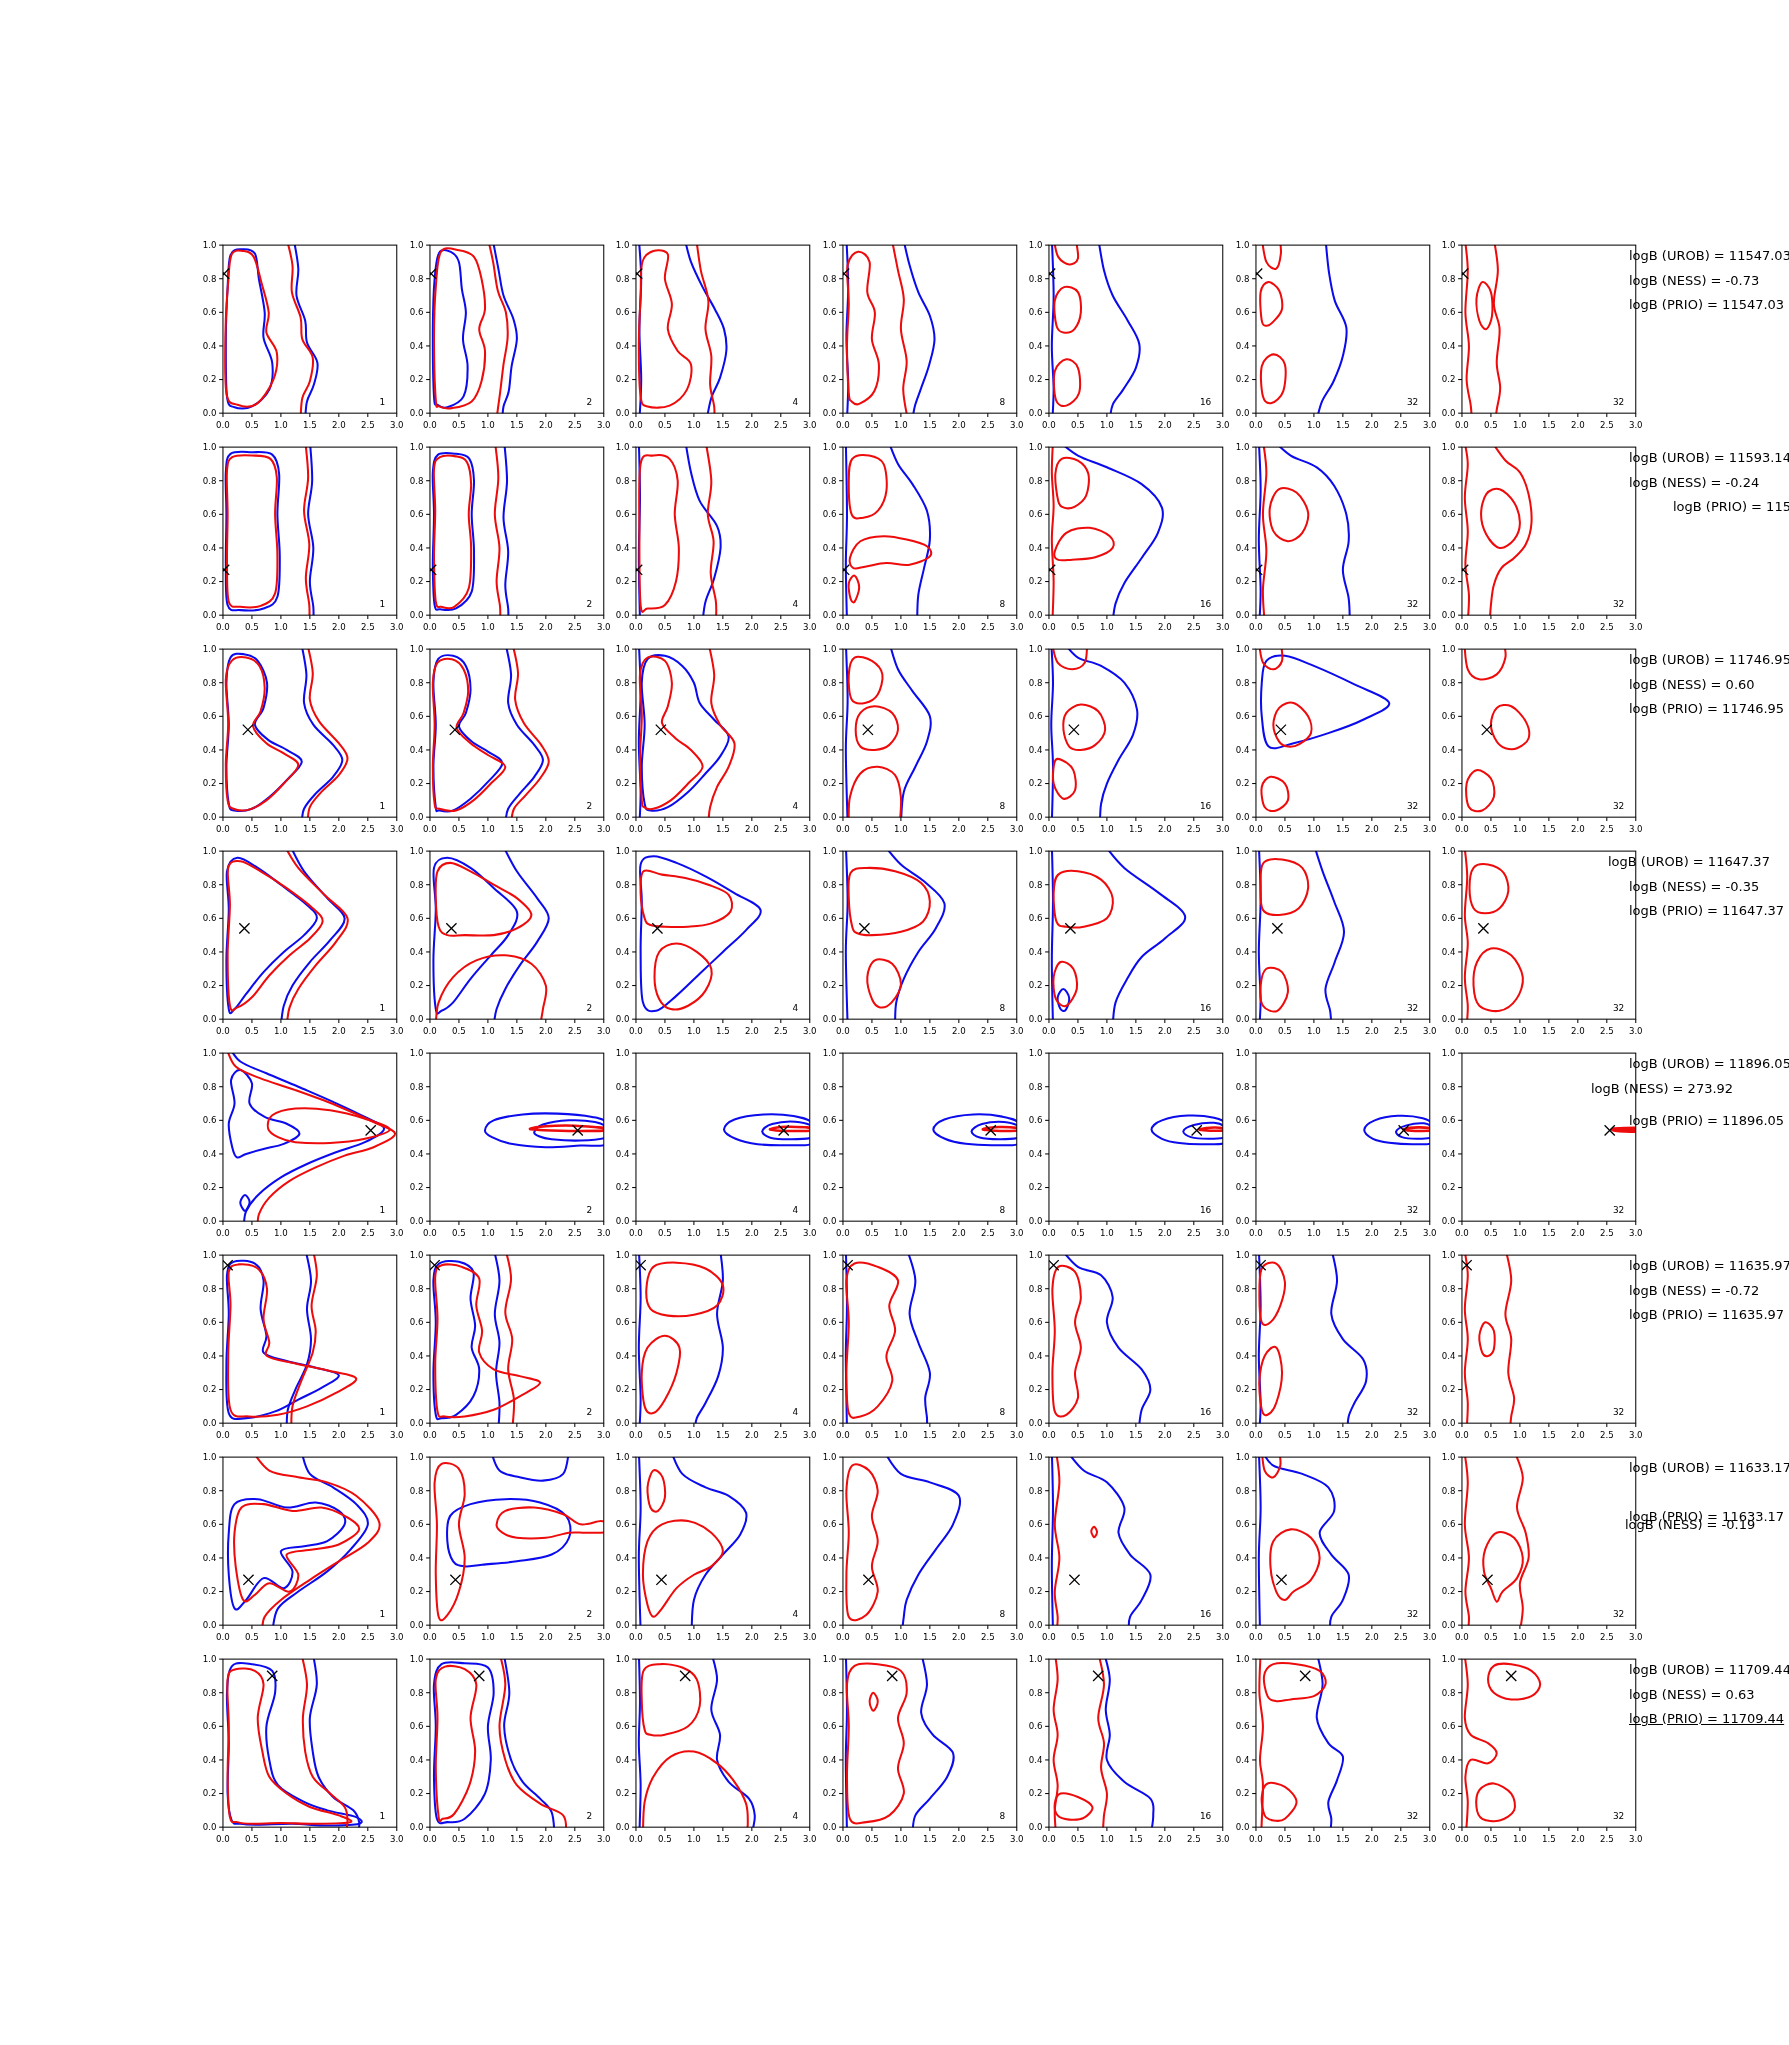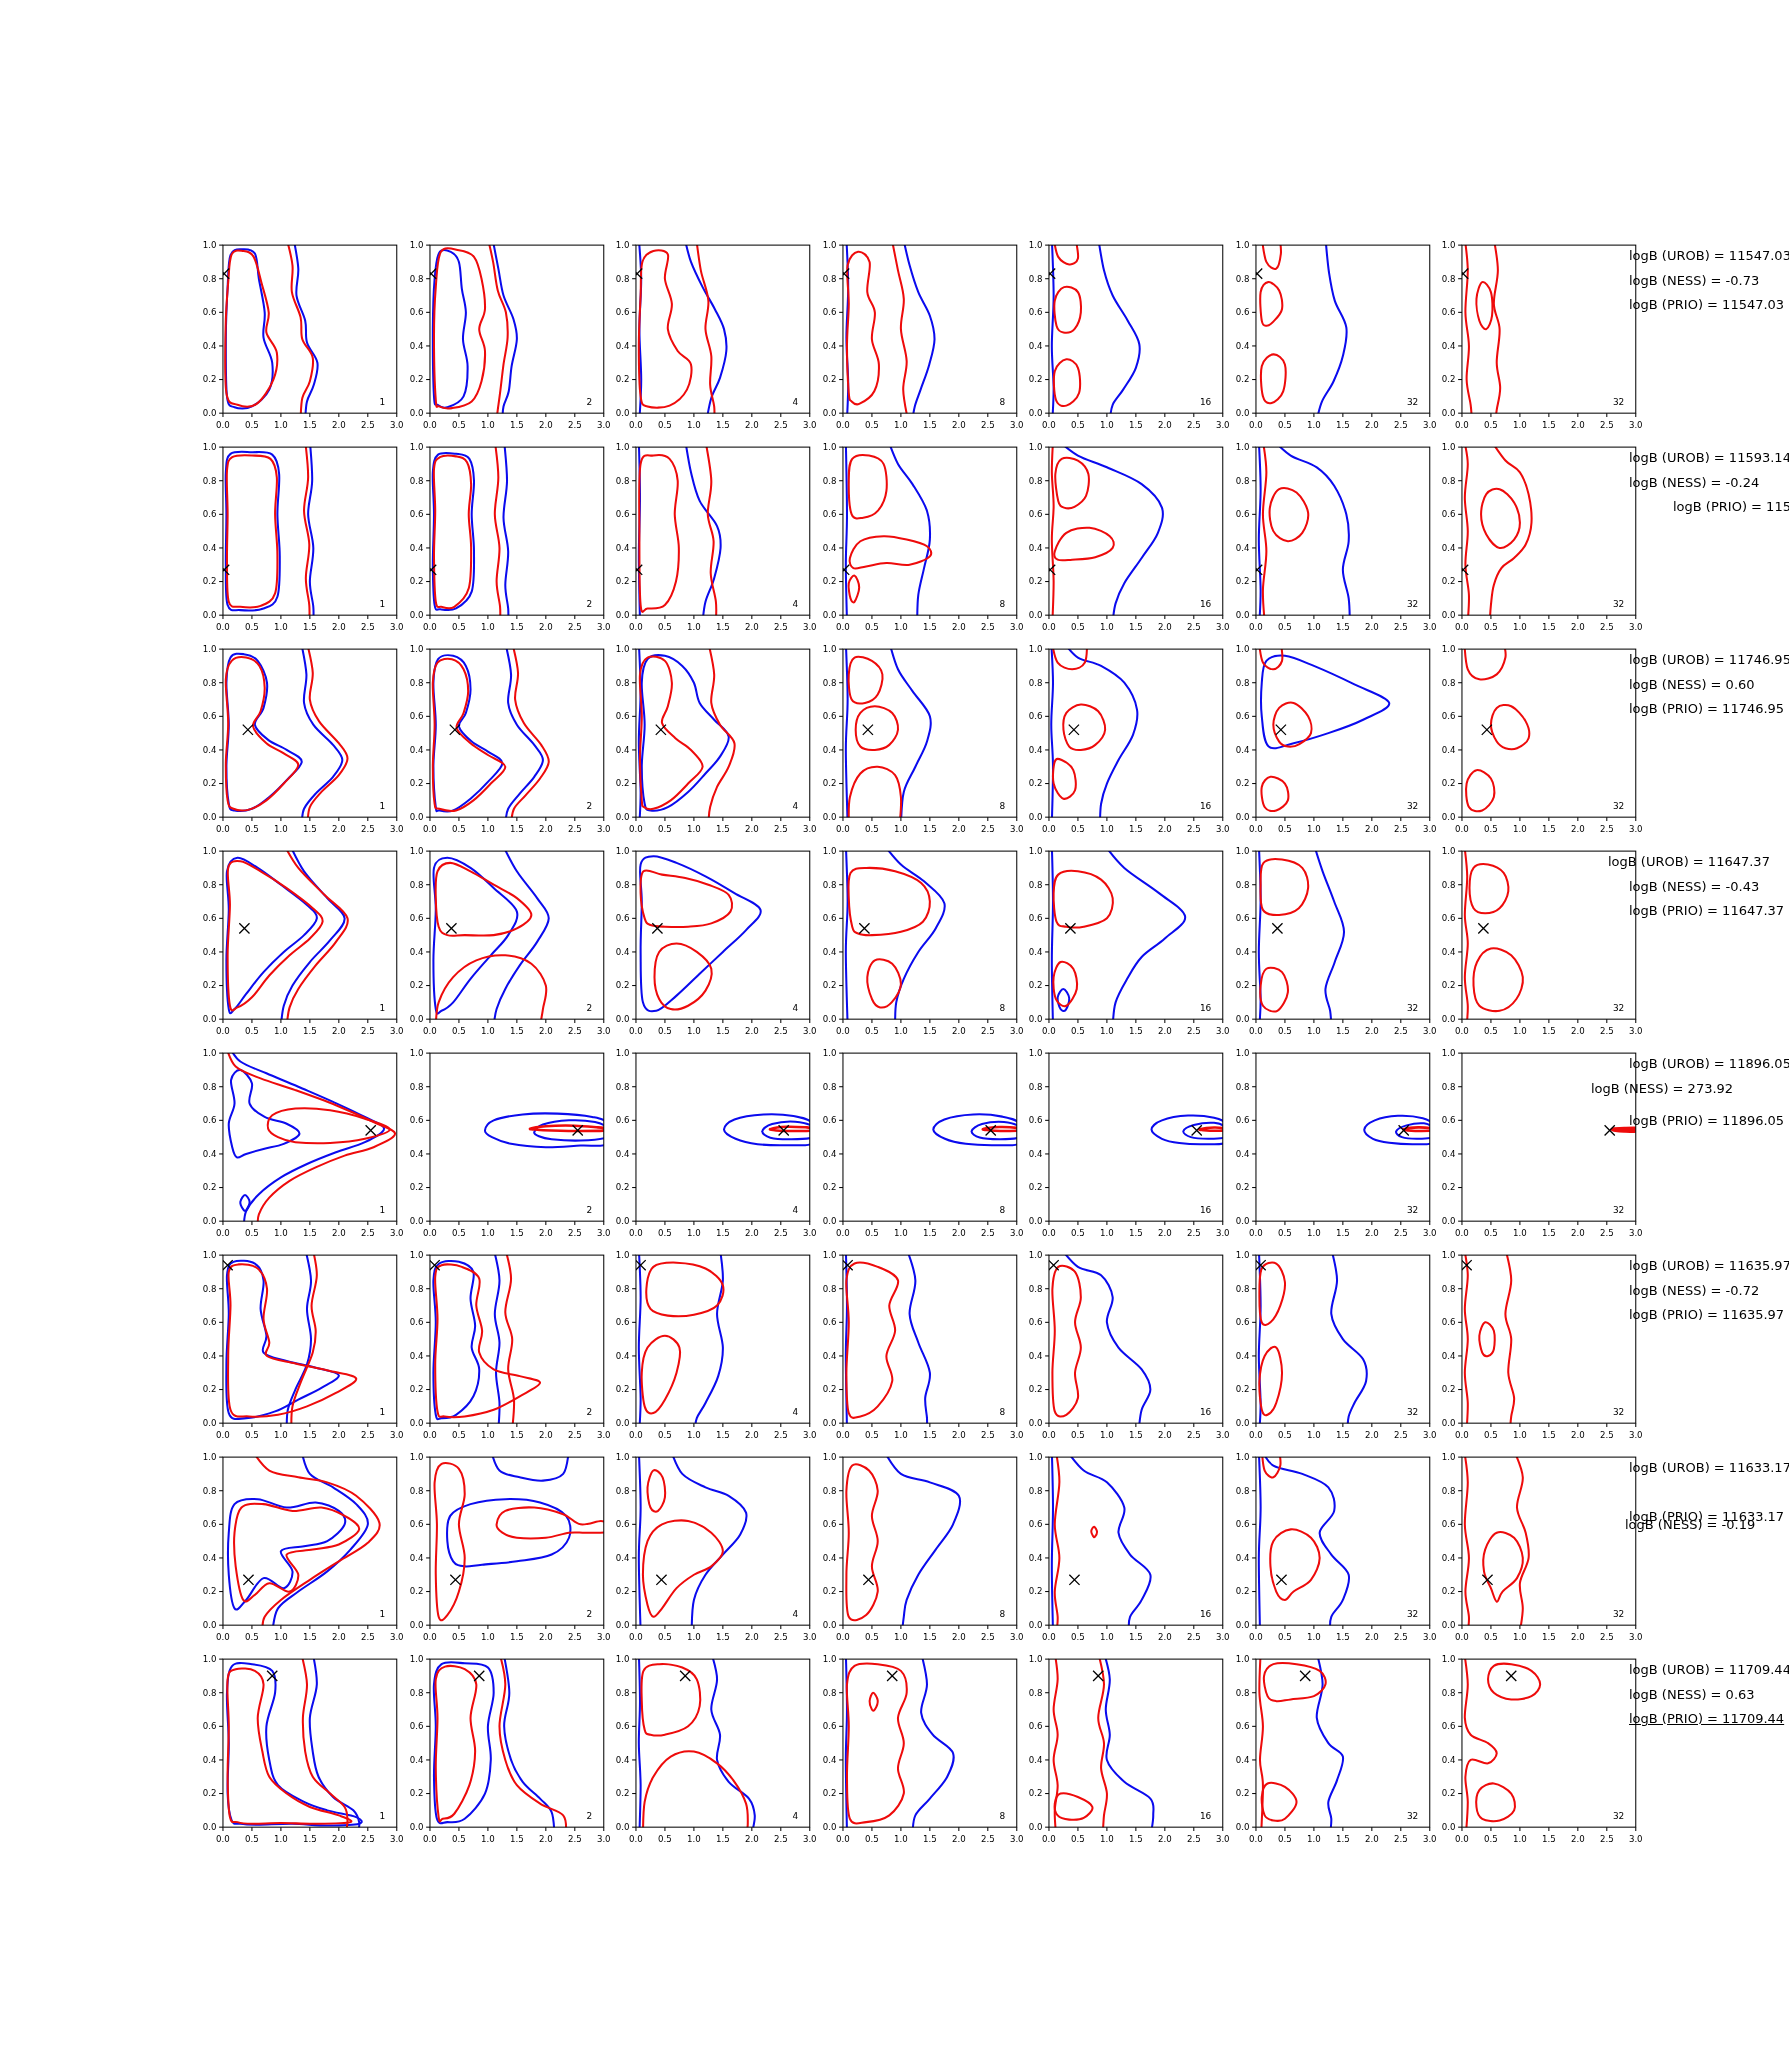--- a/index.html
+++ b/index.html
@@ -1248,21 +1248,21 @@
       <text x="38" y="170.29999999999998" text-anchor="end" font-size="13.5">0.4</text>
       <line x1="48" y1="113.2" x2="42" y2="113.2" stroke="#000" stroke-width="1.6"></line>
       <text x="38" y="117.7" text-anchor="end" font-size="13.5">0.6</text>
       <line x1="48" y1="60.59999999999999" x2="42" y2="60.59999999999999" stroke="#000" stroke-width="1.6"></line>
       <text x="38" y="65.1" text-anchor="end" font-size="13.5">0.8</text>
       <line x1="48" y1="8" x2="42" y2="8" stroke="#000" stroke-width="1.6"></line>
       <text x="38" y="12.5" text-anchor="end" font-size="13.5">1.0</text>
       <text x="302" y="258" text-anchor="end" font-size="14">32</text>
     </svg>
     <div class="ann" style="left: 1596px; top: 858px; margin-left: 12px;">logB (UROB) = 11647.37</div>
-    <div class="ann" style="left: 1629px; top: 883px;">logB (NESS) = -0.43</div>
+    <div class="ann" style="left: 1629px; top: 883px;">logB (NESS) = -0.35</div>
     <div class="ann" style="left: 1629px; top: 907px;">logB (PRIO) = 11647.37</div>
     <svg width="214" height="200" class="cell-svg" style="left: 192px; top: 1048px;" viewBox="0 0 334 313">
       <defs>
         <clipPath id="clip-r4c0">
           <rect x="48" y="8" width="272" height="263"></rect>
         </clipPath>
       </defs>
       <g clip-path="url(#clip-r4c0)">
         <path d="M62.5,155.3C60.4,146.5,56.5,129.9,57.1,118.5C57.7,107.1,65.5,98.3,66.1,86.9C66.7,75.5,59.2,58.8,60.7,50.1C62.2,41.3,69.8,33.4,75.2,34.3C80.6,35.2,90.9,46.6,93.3,55.3C95.8,64.1,86.4,78.1,89.7,86.9C93.0,95.7,103.6,102.7,113.3,107.9C123.0,113.2,138.7,114.1,147.7,118.5C156.8,122.8,168.4,129.0,167.7,134.2C166.9,139.5,152.6,146.1,143.2,150.0C133.8,154.0,121.3,155.3,111.5,157.9C101.6,160.5,91.2,163.6,84.3,165.8C77.3,168.0,73.4,172.8,69.8,171.1C66.1,169.3,64.6,164.0,62.5,155.3Z" fill="none" stroke="#0b0bee" stroke-width="3.2" stroke-linecap="round"></path>
         <path d="M57.1,-2.5C60.1,1.4,65.4,14.1,75.2,21.2C85.0,28.2,100.9,33.0,116.0,39.6C131.1,46.1,148.5,53.1,165.9,60.6C183.2,68.1,202.9,76.4,220.3,84.3C237.6,92.2,256.8,100.9,270.1,107.9C283.4,115.0,300.1,119.8,300.1,126.3C300.1,132.9,282.7,141.3,270.1,147.4C257.6,153.5,239.9,157.5,224.8,163.2C209.7,168.9,193.8,175.0,179.5,181.6C165.1,188.2,151.2,194.7,138.7,202.6C126.1,210.5,113.3,220.2,104.2,228.9C95.1,237.7,88.2,246.5,84.3,255.2C80.3,264.0,81.2,277.1,80.6,281.5" fill="none" stroke="#0b0bee" stroke-width="3.2" stroke-linecap="round"></path>

